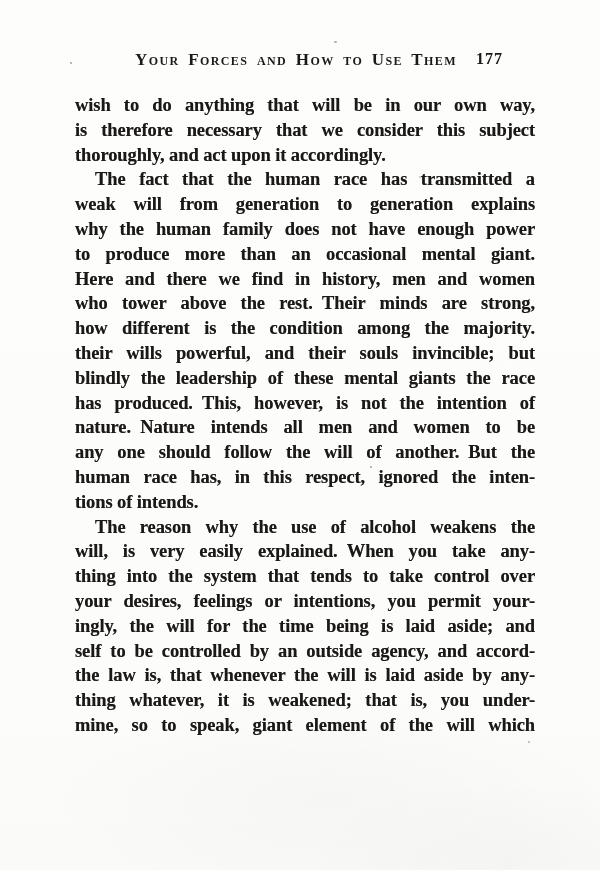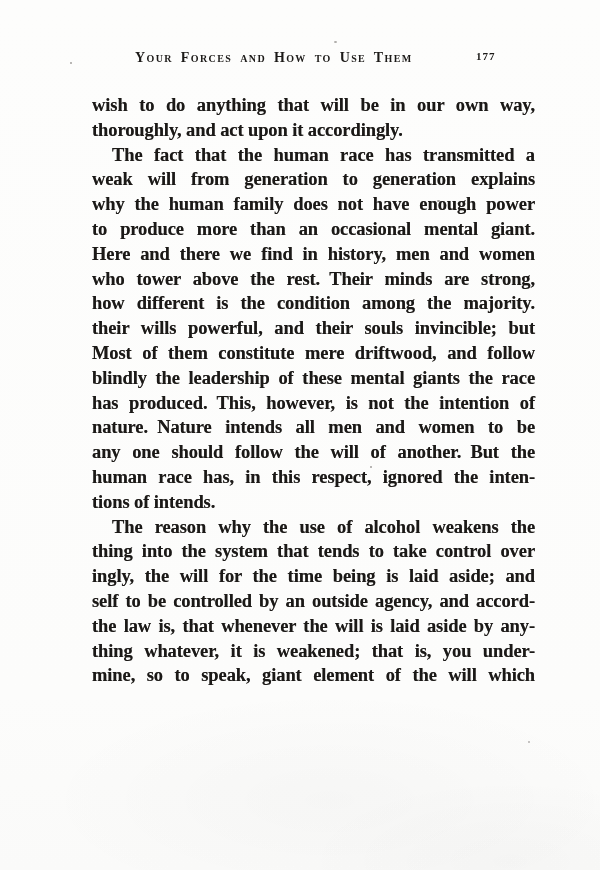--- a/index.html
+++ b/index.html
@@ -23,50 +23,49 @@
     position: absolute;
     left: 0; top: 50px;
     width: 600px; height: 22px;
     color: #1c1a18;
   }
   .header-title {
     position: absolute;
     left: 135px; top: 0;
     font-variant: small-caps;
     font-weight: bold;
-    font-size: 14px;
+    font-size: 17px;
     letter-spacing: 1.4px;
     word-spacing: 3px;
     white-space: nowrap;
   }
   .folio {
     position: absolute;
     left: 476px; top: 0;
     font-weight: bold;
-    font-size: 11px;
+    font-size: 16px;
     letter-spacing: 1px;
   }
   
   .body-text {
     position: absolute;
     left: 75px; top: 93px;
     width: 460px;
     color: #1b1917;
     font-size: 18.5px;
     font-weight: bold;
     letter-spacing: -0.1px;
     text-shadow: 0 0 0.4px rgba(25,22,20,0.55);
   }
   .paragraph { margin: 0; padding: 0; }
   .line {
     height: 24.8px;
     line-height: 24.8px;
     text-align: left;
     white-space: nowrap;
-    margin-left: 17px;
   }
   .line.fill {
     text-align: justify;
     text-align-last: justify;
     white-space: normal;
   }
   .line.indent { padding-left: 20px; }
   
   .speck {
     position: absolute;
@@ -80,42 +79,44 @@
 <div class="page">
 
   <div class="running-header">
     <span class="header-title">Your Forces and How to Use Them</span>
     <span class="folio">177</span>
   </div>
 
   <div class="body-text">
       <div class="paragraph">
         <div class="line fill">wish to do anything that will be in our own way,</div>
+        <div class="line fill">is therefore necessary that we consider this subject</div>
         <div class="line">thoroughly, and act upon it accordingly.</div>
       </div>
       <div class="paragraph">
         <div class="line fill indent">The fact that the human race has transmitted a</div>
         <div class="line fill">weak will from generation to generation explains</div>
         <div class="line fill">why the human family does not have enough power</div>
         <div class="line fill">to produce more than an occasional mental giant.</div>
         <div class="line fill">Here and there we find in history, men and women</div>
         <div class="line fill">who tower above the rest. Their minds are strong,</div>
         <div class="line fill">how different is the condition among the majority.</div>
         <div class="line fill">their wills powerful, and their souls invincible; but</div>
-        <div class="line fill">Most of them constitute mere driftwood, and follow</div>
         <div class="line fill">blindly the leadership of these mental giants the race</div>
         <div class="line fill">has produced. This, however, is not the intention of</div>
         <div class="line fill">nature. Nature intends all men and women to be</div>
         <div class="line fill">any one should follow the will of another. But the</div>
         <div class="line fill">human race has, in this respect, ignored the inten-</div>
         <div class="line">tions of intends.</div>
       </div>
       <div class="paragraph">
         <div class="line fill indent">The reason why the use of alcohol weakens the</div>
+        <div class="line fill">will, is very easily explained. When you take any-</div>
         <div class="line fill">thing into the system that tends to take control over</div>
+        <div class="line fill">your desires, feelings or intentions, you permit your-</div>
         <div class="line fill">ingly, the will for the time being is laid aside; and</div>
         <div class="line fill">self to be controlled by an outside agency, and accord-</div>
         <div class="line fill">the law is, that whenever the will is laid aside by any-</div>
         <div class="line fill">thing whatever, it is weakened; that is, you under-</div>
         <div class="line fill">mine, so to speak, giant element of the will which</div>
       </div>
     </div>
 
   <div class="speck" style="left:334px; top:41px;  width:3px; height:2px; opacity:.45;"></div>
   <div class="speck" style="left:70px;  top:62px;  width:2px; height:2px; opacity:.5;"></div>

